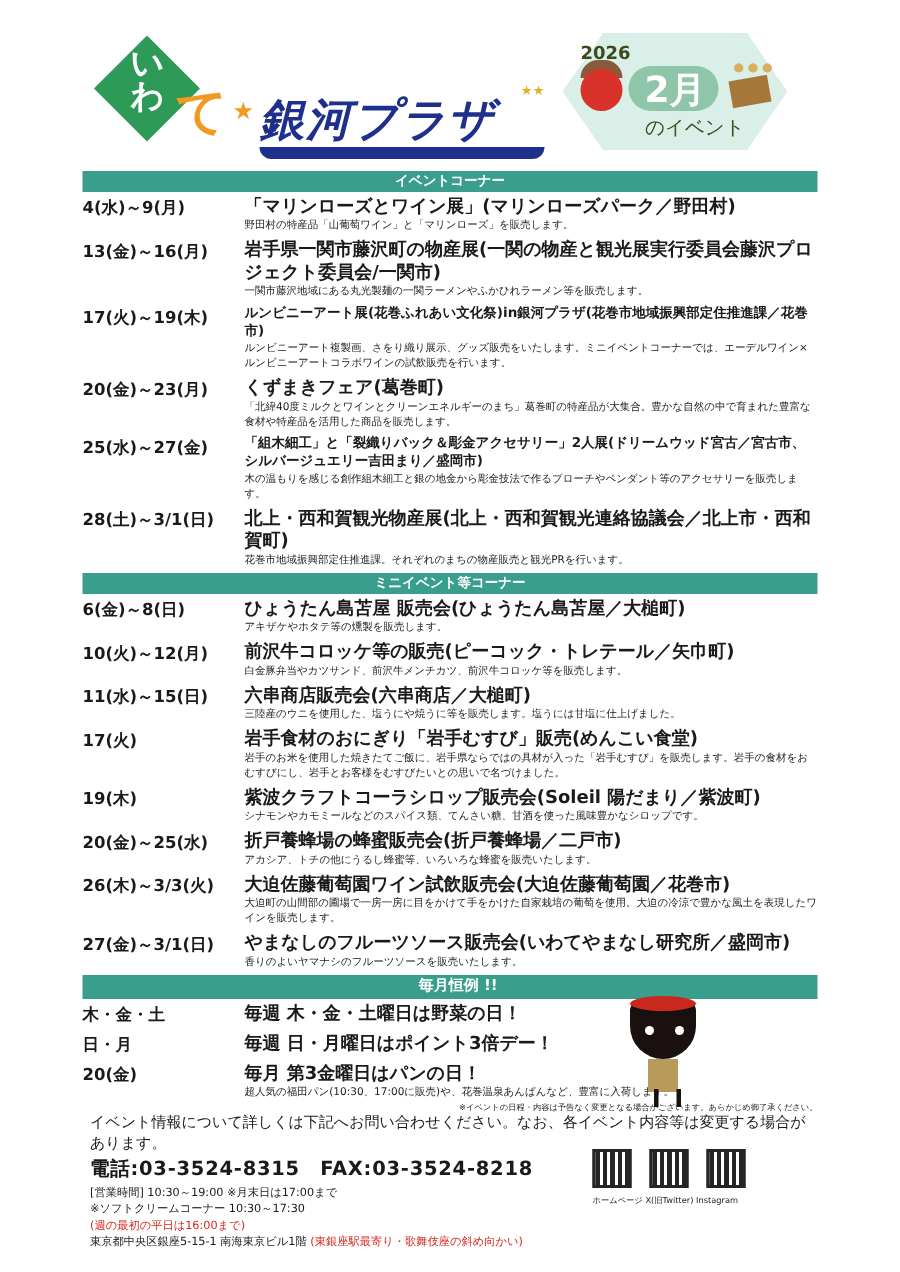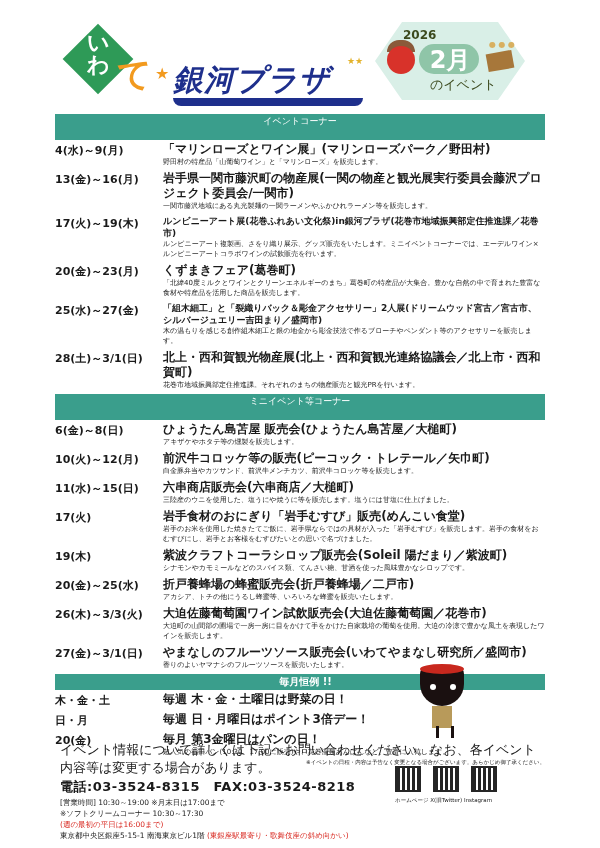--- a/index.html
+++ b/index.html
@@ -9,45 +9,45 @@
   .logo{position:absolute;left:10px;top:4px;width:300px;height:80px;}
   .diamond{position:absolute;left:8px;top:10px;width:50px;height:50px;background:#2e9a57;transform:rotate(45deg);}
   .logo-iwa{position:absolute;left:22px;top:8px;font-size:22px;font-weight:bold;color:#fff;line-height:22px;width:30px;}
   .logo-te{position:absolute;left:52px;top:28px;font-size:34px;font-weight:bold;color:#f29a1f;}
   .logo-star{position:absolute;left:90px;top:40px;font-size:16px;color:#f29a1f;}
   .logo-main{position:absolute;left:108px;top:36px;font-size:30px;font-weight:bold;color:#1e2f8c;letter-spacing:1px;font-style:italic;}
   .logo-wave{position:absolute;left:108px;top:74px;width:190px;height:8px;background:#1e2f8c;border-radius:0 0 40px 40px;}
   .logo-stars{position:absolute;left:282px;top:32px;font-size:9px;color:#e3b22a;}
   .badge{position:absolute;left:320px;top:2px;width:150px;height:78px;}
   .hex{position:absolute;left:0;top:0;width:150px;height:78px;background:#d9efe7;clip-path:polygon(18% 0,82% 0,100% 50%,82% 100%,18% 100%,0 50%);}
-  .badge-year{position:absolute;left:28px;top:6px;font-size:12px;font-weight:bold;color:#3c4a1e;}
+  .badge-year{position:absolute;left:12px;top:6px;font-size:12px;font-weight:bold;color:#3c4a1e;}
   .badge-month-bg{position:absolute;left:44px;top:22px;width:60px;height:30px;border-radius:15px;background:#8fc5a8;}
   .badge-month{position:absolute;left:50px;top:22px;font-size:24px;font-weight:bold;color:#fff;width:50px;text-align:center;}
   .badge-sub{position:absolute;left:55px;top:54px;font-size:13px;color:#3c4a1e;}
   .oni{position:absolute;left:12px;top:24px;width:28px;height:28px;border-radius:50%;background:#d8322a;}
   .oni-hair{position:absolute;left:12px;top:18px;width:28px;height:12px;border-radius:12px 12px 0 0;background:#8a5a3a;}
   .box{position:absolute;left:112px;top:30px;width:26px;height:18px;background:#a7773a;transform:rotate(-10deg);}
   .beans{position:absolute;left:114px;top:18px;font-size:8px;color:#d8b060;}
-  .section-bar{background:#3a9e8c;color:#fff;text-align:center;font-size:9px;height:26px;line-height:14px;margin-top:2px;}
+  .section-bar{background:#3a9e8c;color:#fff;text-align:center;font-size:9px;height:14px;line-height:14px;margin-top:2px;font-weight:bold;}
   .section-bar.big{font-size:10px;height:16px;line-height:16px;font-weight:bold;padding-left:11px;}
   .row{display:flex;padding:2px 0 2px 0;}
   .date{width:108px;font-size:11px;font-weight:bold;flex-shrink:0;padding-top:1px;}
   .body{flex:1;}
   .title{font-size:12px;font-weight:bold;line-height:15px;}
   .title.sm{font-size:9px;line-height:12px;}
   .desc{font-size:7px;line-height:10px;color:#222;}
   .mascot{position:absolute;left:410px;top:660px;width:60px;height:80px;}
   .m-bowl{position:absolute;left:10px;top:6px;width:44px;height:40px;border-radius:8px 8px 22px 22px;background:#1a1010;}
   .m-rim{position:absolute;left:10px;top:4px;width:44px;height:10px;border-radius:50%;background:#c8281e;}
   .m-eye1,.m-eye2{position:absolute;top:24px;width:6px;height:6px;border-radius:50%;background:#fff;}
   .m-eye1{left:20px}.m-eye2{left:40px}
   .m-body{position:absolute;left:22px;top:46px;width:20px;height:22px;background:#b89a5a;}
   .m-legs{position:absolute;left:26px;top:66px;width:12px;height:12px;border-left:3px solid #1a1010;border-right:3px solid #1a1010;}
   .footer{position:absolute;left:60px;top:741px;width:480px;}
-  .f-note{font-size:13px;}
+  .f-note{font-size:10px;}
   .f-tel{font-size:13px;font-weight:bold;letter-spacing:0.5px;margin:1px 0;}
   .f-small{font-size:7.5px;line-height:11px;}
   .red{color:#d8261e;}
   .qr-wrap{position:absolute;left:395px;top:766px;width:150px;}
   .qr{display:inline-block;width:26px;height:26px;margin-right:12px;background:
     repeating-linear-gradient(90deg,#000 0 3px,#fff 3px 5px),#000;opacity:.85;border:2px solid #000;box-sizing:border-box;}
   .qr-labels{font-size:5.5px;margin-top:1px;white-space:nowrap;}
   .disclaimer{font-size:5.5px;text-align:right;margin-top:0;}
 </style>
 </head>

